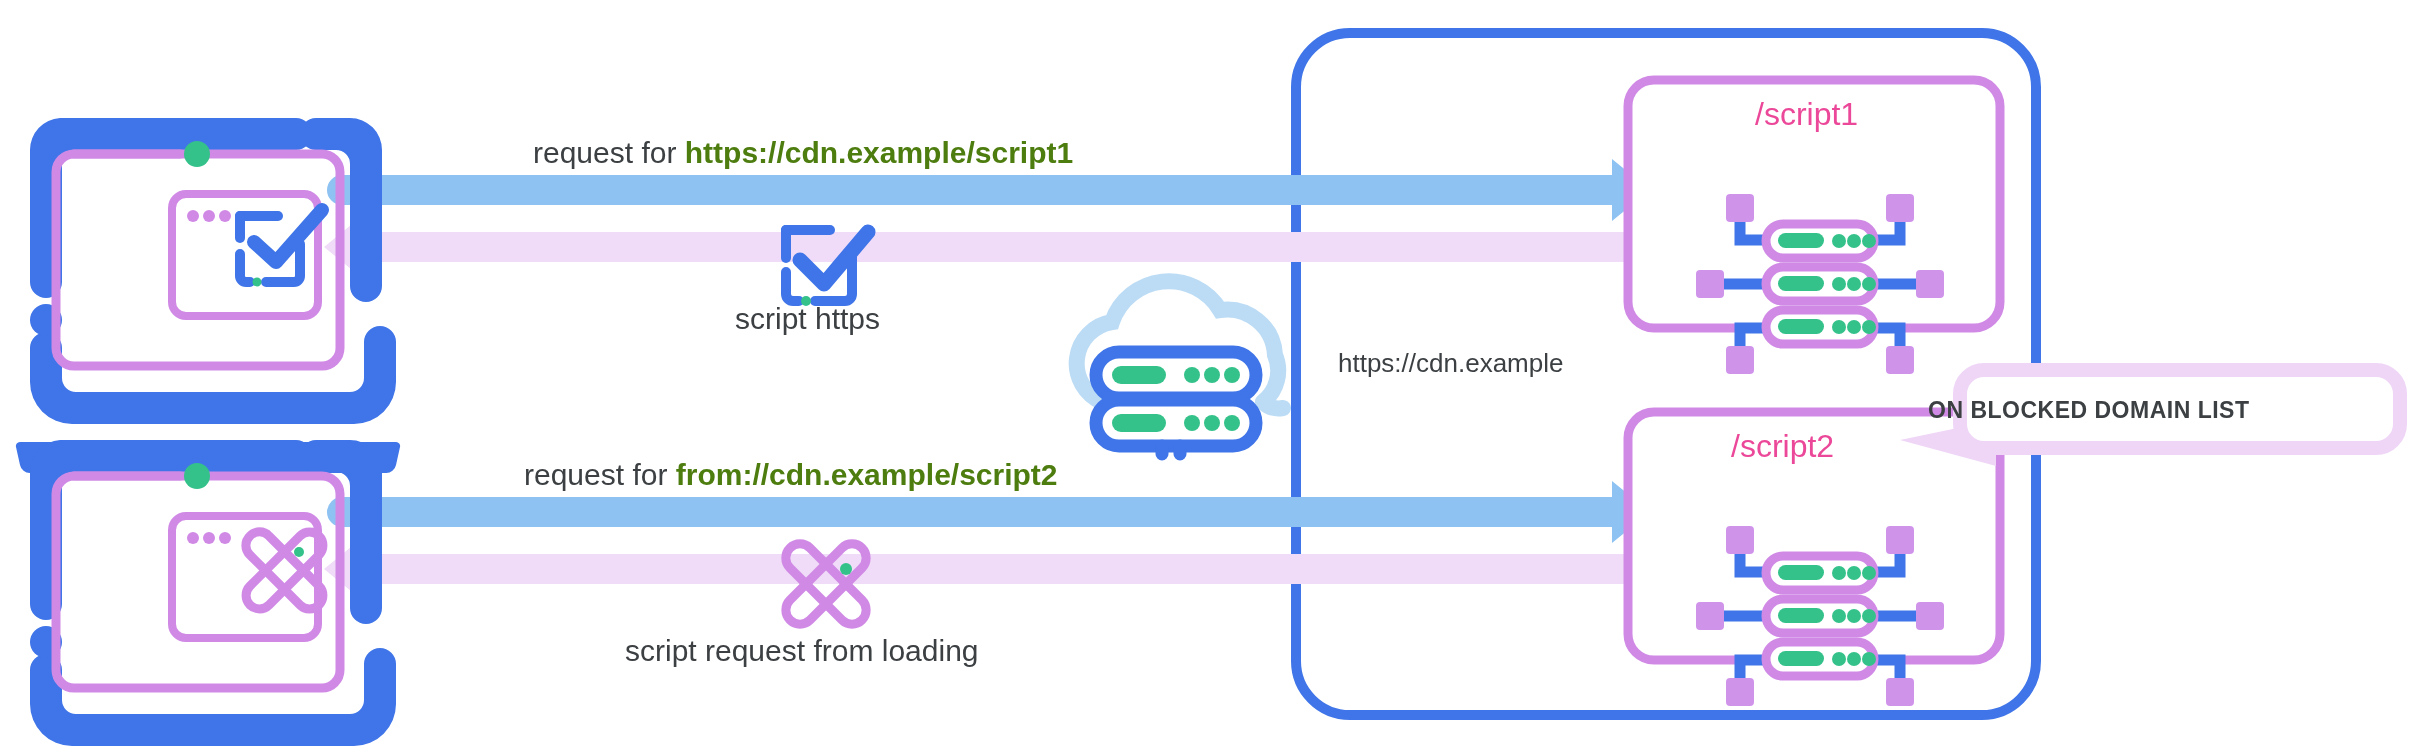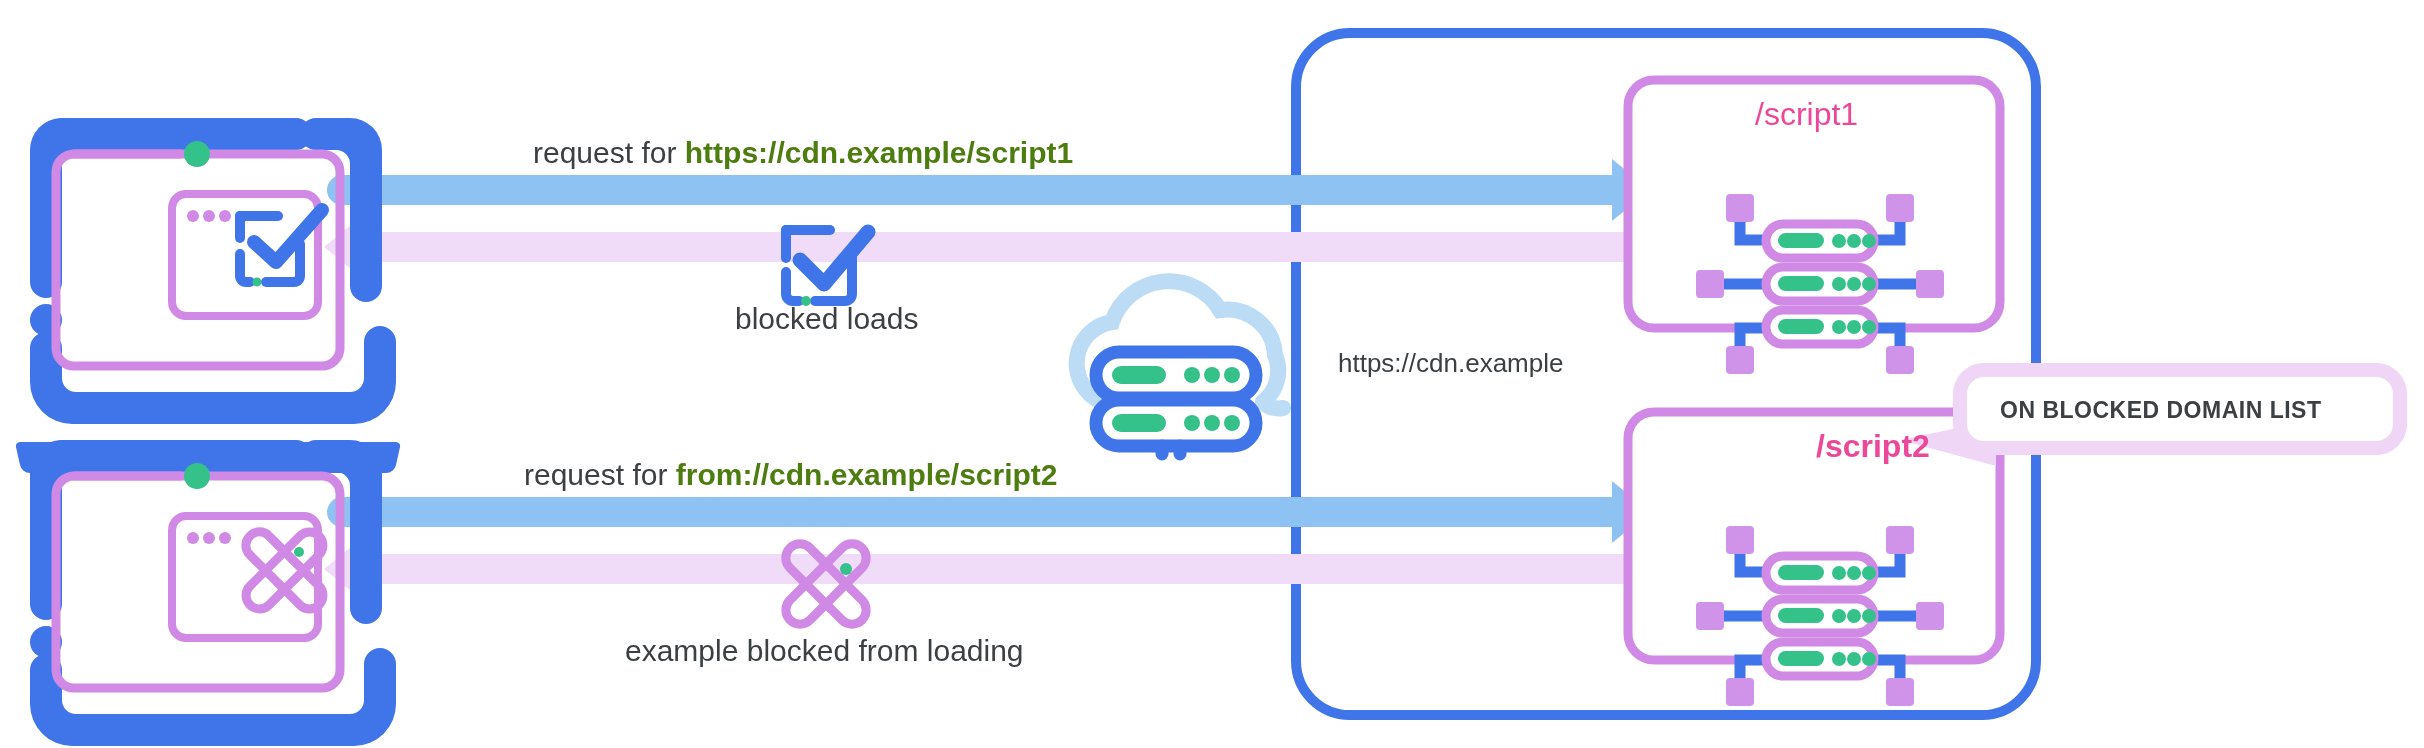--- a/index.html
+++ b/index.html
@@ -213,29 +213,29 @@
       <path d="M 1996 420 l -96 20 l 96 26 z" fill="#efd6f7"></path>
       <rect x="1960" y="370" width="440" height="78" rx="24" fill="#ffffff" stroke="#efd6f7" stroke-width="14"></rect>
     </g>
 
   </svg>
 
   <div class="lbl req-label" style="left:533px;top:136px;">
     <span>request for </span><b>https://cdn.example/script1</b>
   </div>
 
-  <div class="lbl state-label" style="left:735px;top:302px;">blocked loads</div>
+  <div class="lbl state-label" style="left:735px;top:302px;">script https</div>
 
   <div class="lbl req-label" style="left:524px;top:458px;">
     <span>request for </span><b>from://cdn.example/script2</b>
   </div>
 
-  <div class="lbl state-label" style="left:625px;top:634px;">example blocked from loading</div>
+  <div class="lbl state-label" style="left:625px;top:634px;">script request from loading</div>
 
   <div class="lbl domain-label" style="left:1330px;top:348px;">https://cdn.example</div>
 
   <div class="lbl script-label" style="left:1755px;top:96px;">/script1</div>
 
-  <div class="lbl script-label" style="left:1816px;top:428px;font-weight:bold;">/script2</div>
-
-  <div class="lbl callout-label" style="left:2000px;top:397px;text-align:right;">ON BLOCKED DOMAIN LIST</div>
+  <div class="lbl script-label" style="left:1731px;top:428px;">/script2</div>
+
+  <div class="lbl callout-label" style="left:1928px;top:397px;text-align:right;">ON BLOCKED DOMAIN LIST</div>
 
 </div>
 
 </body></html>

